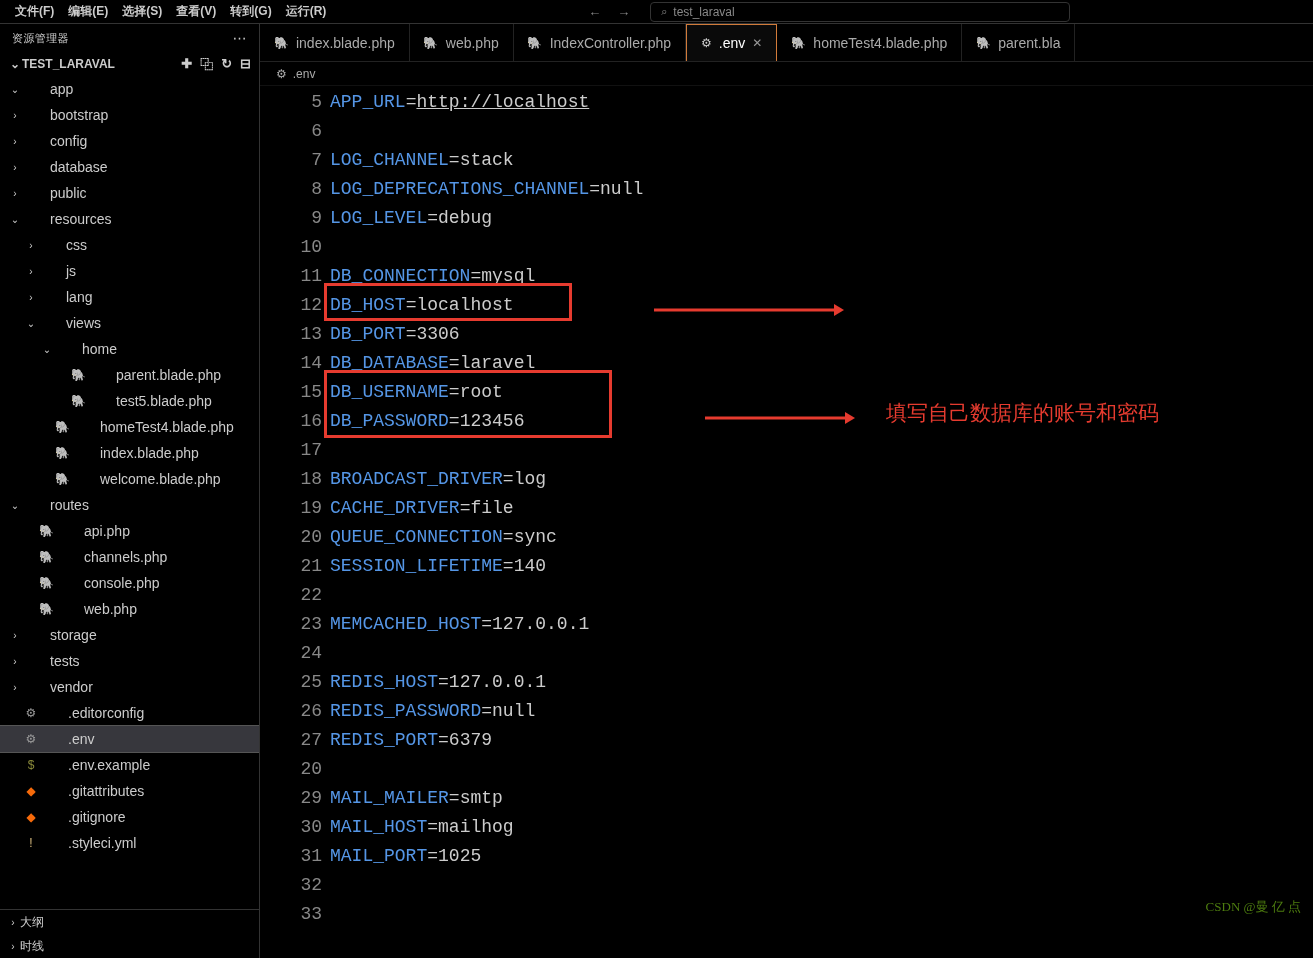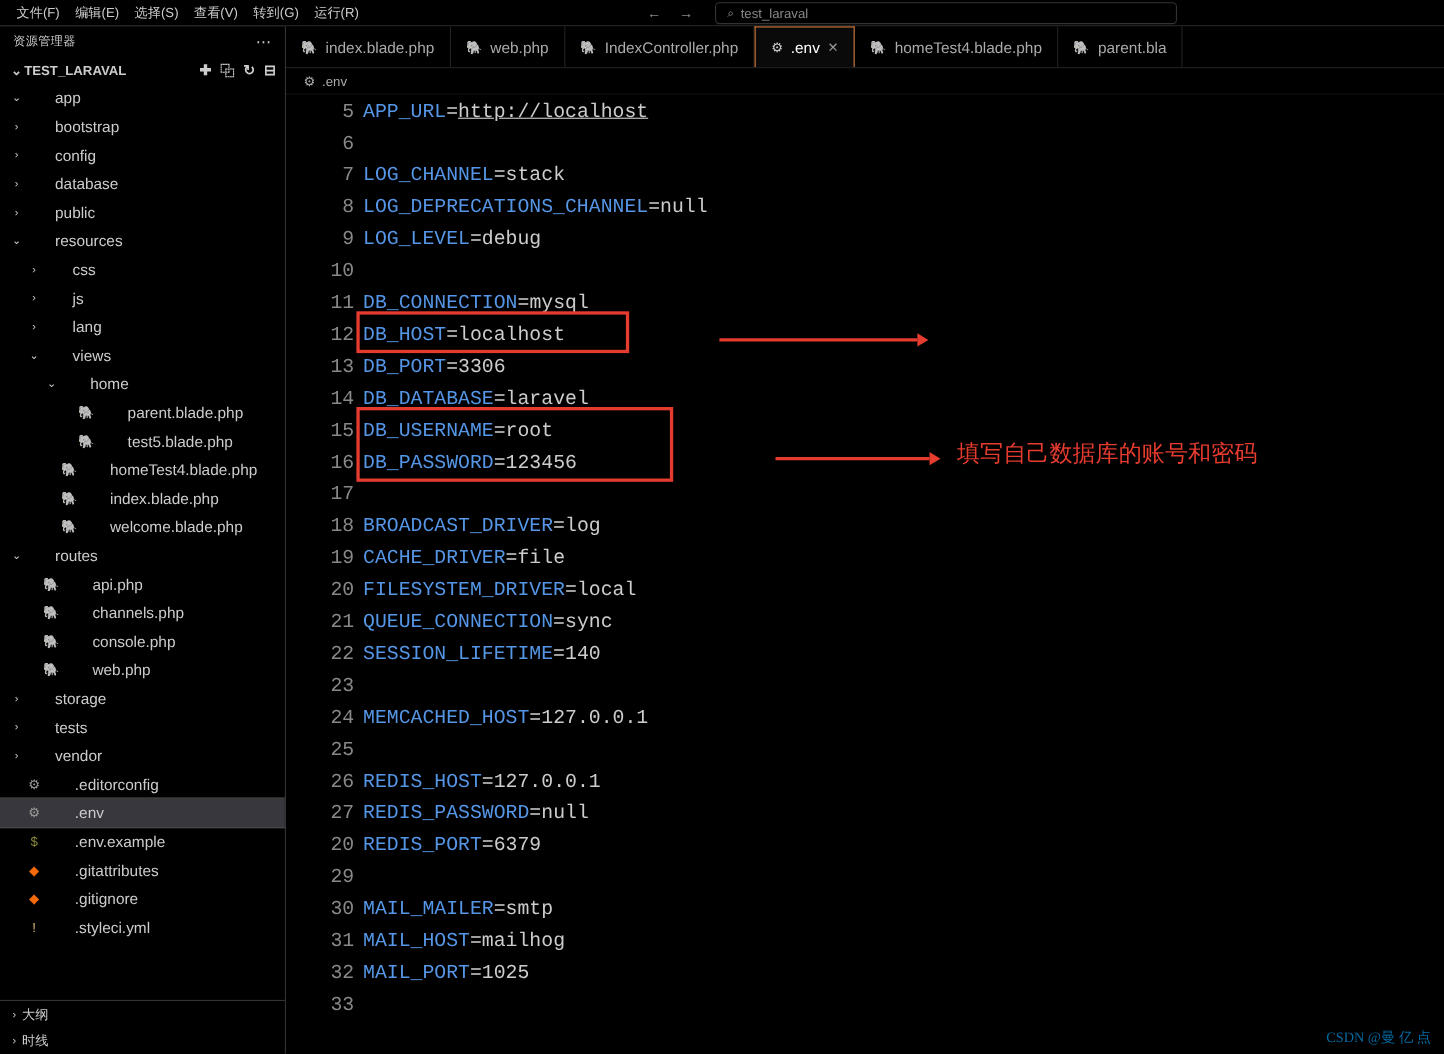--- a/index.html
+++ b/index.html
@@ -1,25 +1,25 @@
 <!DOCTYPE html>
 <html><head>
 <meta charset="utf-8">
 <style>
 * { margin:0; padding:0; box-sizing:border-box; }
 body { font-family:"Segoe UI","Microsoft YaHei",sans-serif; font-size:13px; background:#000; color:#ccc; width:1313px; height:958px; overflow:hidden; position:relative; }
 .menubar { display:flex; height:24px; align-items:center; padding:0 8px; border-bottom:1px solid #333; }
-.menubar .item { padding:0 7px; color:#ccc; font-size:12px; }
+.menubar .item { padding:0 7px; color:#ccc; font-size:12px;font-weight:bold; }
 .spacer { flex:1; }
 .nav-arrows { display:flex; gap:16px; color:#888; padding:0 20px; }
 .searchbox { display:flex; align-items:center; border:1px solid #333; border-radius:4px; padding:2px 10px; width:420px; height:20px; font-size:12px; color:#888; }
 .searchbox .icon { margin-right:6px; font-size:11px; }
 .main { display:flex; height:calc(100% - 24px); }
 .sidebar { width:260px; border-right:1px solid #333; display:flex; flex-direction:column; }
-.sb-head { display:flex; align-items:flex-start; padding:6px 12px; font-size:11px; letter-spacing:.4px; color:#ccc; }
+.sb-head { display:flex; align-items:flex-end; padding:6px 12px; font-size:11px; letter-spacing:.4px; color:#ccc; }
 .sb-head .actions { margin-left:auto; color:#ccc; font-size:14px; cursor:pointer; }
 .sb-proj { display:flex; align-items:center; padding:4px 8px; font-size:12px; font-weight:bold; }
 .sb-proj .chev { width:14px; text-align:center; }
 .sb-proj .actions { margin-left:auto; display:flex; gap:8px; color:#ccc; font-size:13px; }
 .tree { flex:1; overflow:auto; font-size:14px; }
 .tree .row { display:flex; align-items:center; height:26px; padding-left:8px; cursor:pointer; }
 .tree .row.sel { background:#37373d; outline:1px solid #555; }
 .tree .chev { width:14px; text-align:center; color:#ccc; font-size:10px; }
 .tree .pad { display:inline-block; }
 .tree .fi { width:18px; text-align:center; font-size:12px; }
@@ -47,21 +47,21 @@
 .content { flex:1; position:relative; padding-top:2px; }
 .content .ln { height:29px; white-space:pre; }
 .key { color:#5596e6; }
 .eq { color:#ccc; }
 .val { color:#ccc; }
 .valu { color:#ccc; text-decoration:underline; }
 .hlbox { position:absolute; border:3px solid #e63b2f; pointer-events:none; }
 .arrow { position:absolute; pointer-events:none; }
 .arrow svg { overflow:visible; }
 .annot { position:absolute; color:#e63b2f; font-size:21px; font-family:"Microsoft YaHei",sans-serif; }
-.watermark { position:absolute; right:12px; bottom:6px; color:#0369a1; font-size:13px; font-family:"Microsoft YaHei"; }
+.watermark { position:absolute; right:12px; bottom:42px; color:#4d7c0f; font-size:13px; font-family:"Microsoft YaHei"; }
 </style>
 </head>
 <body>
 
 <div class="menubar">
   <div id="menuitems" style="display: flex;">
       <span class="item">文件(F)</span>
       <span class="item">编辑(E)</span>
       <span class="item">选择(S)</span>
       <span class="item">查看(V)</span>
@@ -347,37 +347,36 @@
               <line x1="0" y1="7" x2="180" y2="7" stroke="#e63b2f" stroke-width="3"></line>
               <polygon points="180,1 190,7 180,13" fill="#e63b2f"></polygon>
             </svg>
         </div>
         <div class="arrow" style="left:375px;top:320px;">
           <svg width="150" height="14">
               <line x1="0" y1="7" x2="140" y2="7" stroke="#e63b2f" stroke-width="3"></line>
               <polygon points="140,1 150,7 140,13" fill="#e63b2f"></polygon>
             </svg>
         </div>
-        <div class="annot" style="left:540px;top:312px;">填写自己数据库的账号和密码</div>
+        <div class="annot" style="left:556px;top:312px;">填写自己数据库的账号和密码</div>
       <div class="ln"><span class="key">APP_URL</span><span class="eq">=</span><span class="valu">http://localhost</span></div>
           <div class="ln">&nbsp;</div>
           <div class="ln"><span class="key">LOG_CHANNEL</span><span class="eq">=</span><span class="val">stack</span></div>
           <div class="ln"><span class="key">LOG_DEPRECATIONS_CHANNEL</span><span class="eq">=</span><span class="val">null</span></div>
           <div class="ln"><span class="key">LOG_LEVEL</span><span class="eq">=</span><span class="val">debug</span></div>
           <div class="ln">&nbsp;</div>
           <div class="ln"><span class="key">DB_CONNECTION</span><span class="eq">=</span><span class="val">mysql</span></div>
           <div class="ln"><span class="key">DB_HOST</span><span class="eq">=</span><span class="val">localhost</span></div>
           <div class="ln"><span class="key">DB_PORT</span><span class="eq">=</span><span class="val">3306</span></div>
           <div class="ln"><span class="key">DB_DATABASE</span><span class="eq">=</span><span class="val">laravel</span></div>
           <div class="ln"><span class="key">DB_USERNAME</span><span class="eq">=</span><span class="val">root</span></div>
           <div class="ln"><span class="key">DB_PASSWORD</span><span class="eq">=</span><span class="val">123456</span></div>
           <div class="ln">&nbsp;</div>
           <div class="ln"><span class="key">BROADCAST_DRIVER</span><span class="eq">=</span><span class="val">log</span></div>
           <div class="ln"><span class="key">CACHE_DRIVER</span><span class="eq">=</span><span class="val">file</span></div>
-          <div class="ln"><span class="key">FILESYSTEM_DRIVER</span><span class="eq">=</span><span class="val">local</span></div>
           <div class="ln"><span class="key">QUEUE_CONNECTION</span><span class="eq">=</span><span class="val">sync</span></div>
           <div class="ln"><span class="key">SESSION_LIFETIME</span><span class="eq">=</span><span class="val">140</span></div>
           <div class="ln">&nbsp;</div>
           <div class="ln"><span class="key">MEMCACHED_HOST</span><span class="eq">=</span><span class="val">127.0.0.1</span></div>
           <div class="ln">&nbsp;</div>
           <div class="ln"><span class="key">REDIS_HOST</span><span class="eq">=</span><span class="val">127.0.0.1</span></div>
           <div class="ln"><span class="key">REDIS_PASSWORD</span><span class="eq">=</span><span class="val">null</span></div>
           <div class="ln"><span class="key">REDIS_PORT</span><span class="eq">=</span><span class="val">6379</span></div>
           <div class="ln">&nbsp;</div>
           <div class="ln"><span class="key">MAIL_MAILER</span><span class="eq">=</span><span class="val">smtp</span></div>

